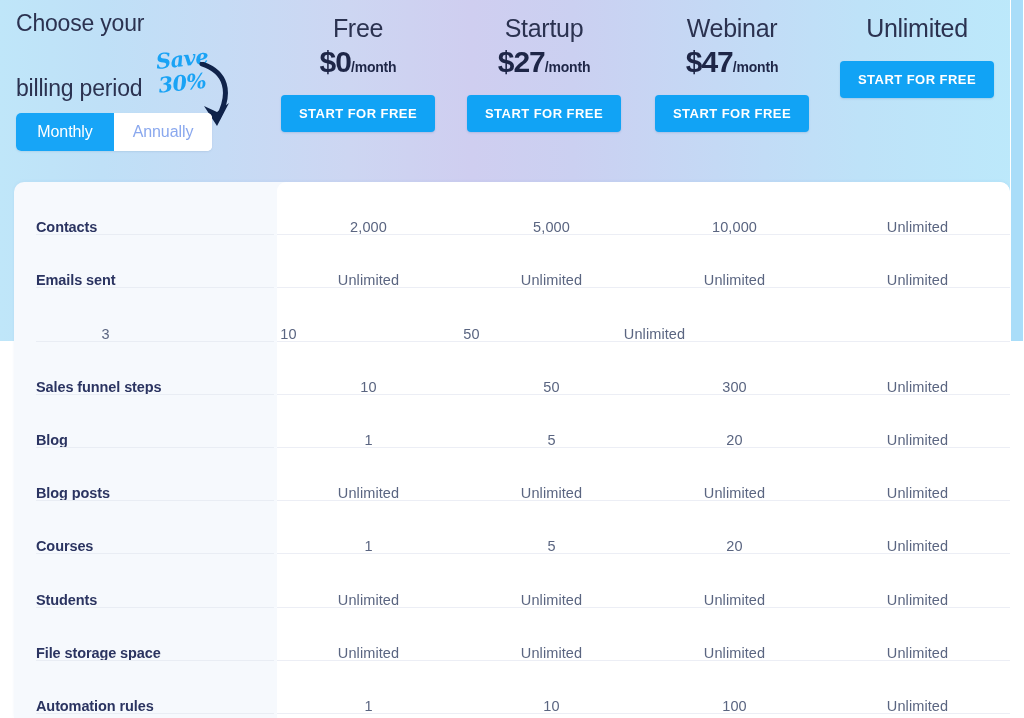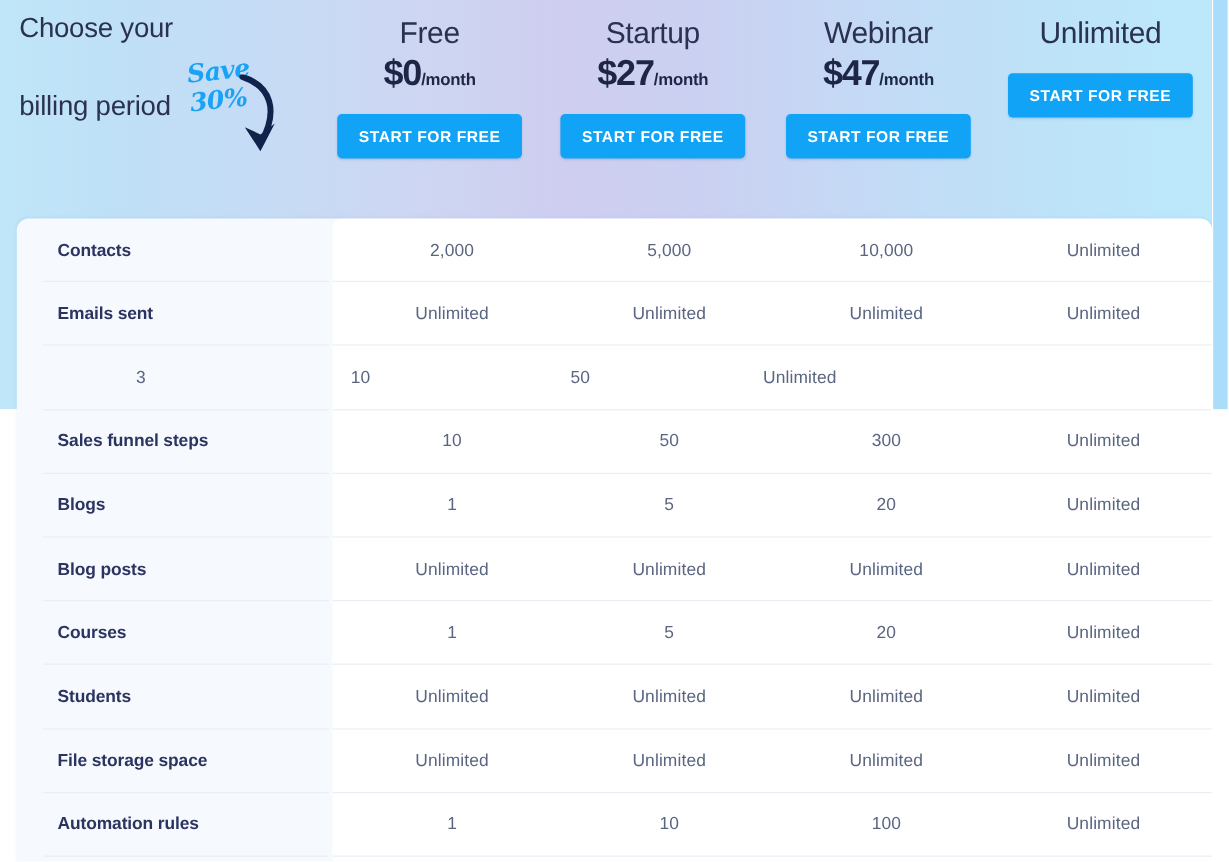--- a/index.html
+++ b/index.html
@@ -200,22 +200,21 @@
   }
   #rows {
     position: absolute;
     left: 0; top: 0;
     width: 996px;
   }
   .frow {
     position: relative;
     height: 53.2px;
     display: flex;
-    align-items: center;
-    padding-left: 12px;
+    align-items: flex-end;
   }
   .frow .divider-left {
     position: absolute;
     left: 22px;
     right: 736px;
     bottom: 0;
     height: 1px;
     background: #e9edf4;
   }
   .frow .divider-right {
@@ -281,20 +280,24 @@
   <div id="save-badge">
     <div>Save</div>
     <div>30%</div>
   </div>
 
   <svg id="save-arrow" viewBox="0 0 40 76">
     <path d="M6 2 C 30 10, 36 30, 22 56" stroke="#10234a" stroke-width="5" fill="none" stroke-linecap="round"></path>
     <path d="M8 44 L 21 64 L 33 41 L 21 50 Z" fill="#10234a"></path>
   </svg>
 
+  <div id="billing-toggle">
+    <div class="toggle-opt active">Monthly</div>
+    <div class="toggle-opt inactive">Annually</div>
+  </div>
 
   <div class="plan-col" style="left:267px;">
     <div class="plan-name">Free</div>
     <div class="plan-price-row">
       <span class="plan-price">$0</span><span class="plan-period">/month</span>
     </div>
     <button class="plan-cta">START FOR FREE</button>
   </div>
 
   <div class="plan-col" style="left:453px;">
@@ -352,21 +355,21 @@
       <div class="frow">
         <div class="fname">Sales funnel steps</div>
         <div class="fcell">10</div>
         <div class="fcell">50</div>
         <div class="fcell">300</div>
         <div class="fcell">Unlimited</div>
         <div class="divider-left"></div>
         <div class="divider-right"></div>
       </div>
       <div class="frow">
-        <div class="fname">Blogs</div>
+        <div class="fname">Blog</div>
         <div class="fcell">1</div>
         <div class="fcell">5</div>
         <div class="fcell">20</div>
         <div class="fcell">Unlimited</div>
         <div class="divider-left"></div>
         <div class="divider-right"></div>
       </div>
       <div class="frow">
         <div class="fname">Blog posts</div>
         <div class="fcell">Unlimited</div>

